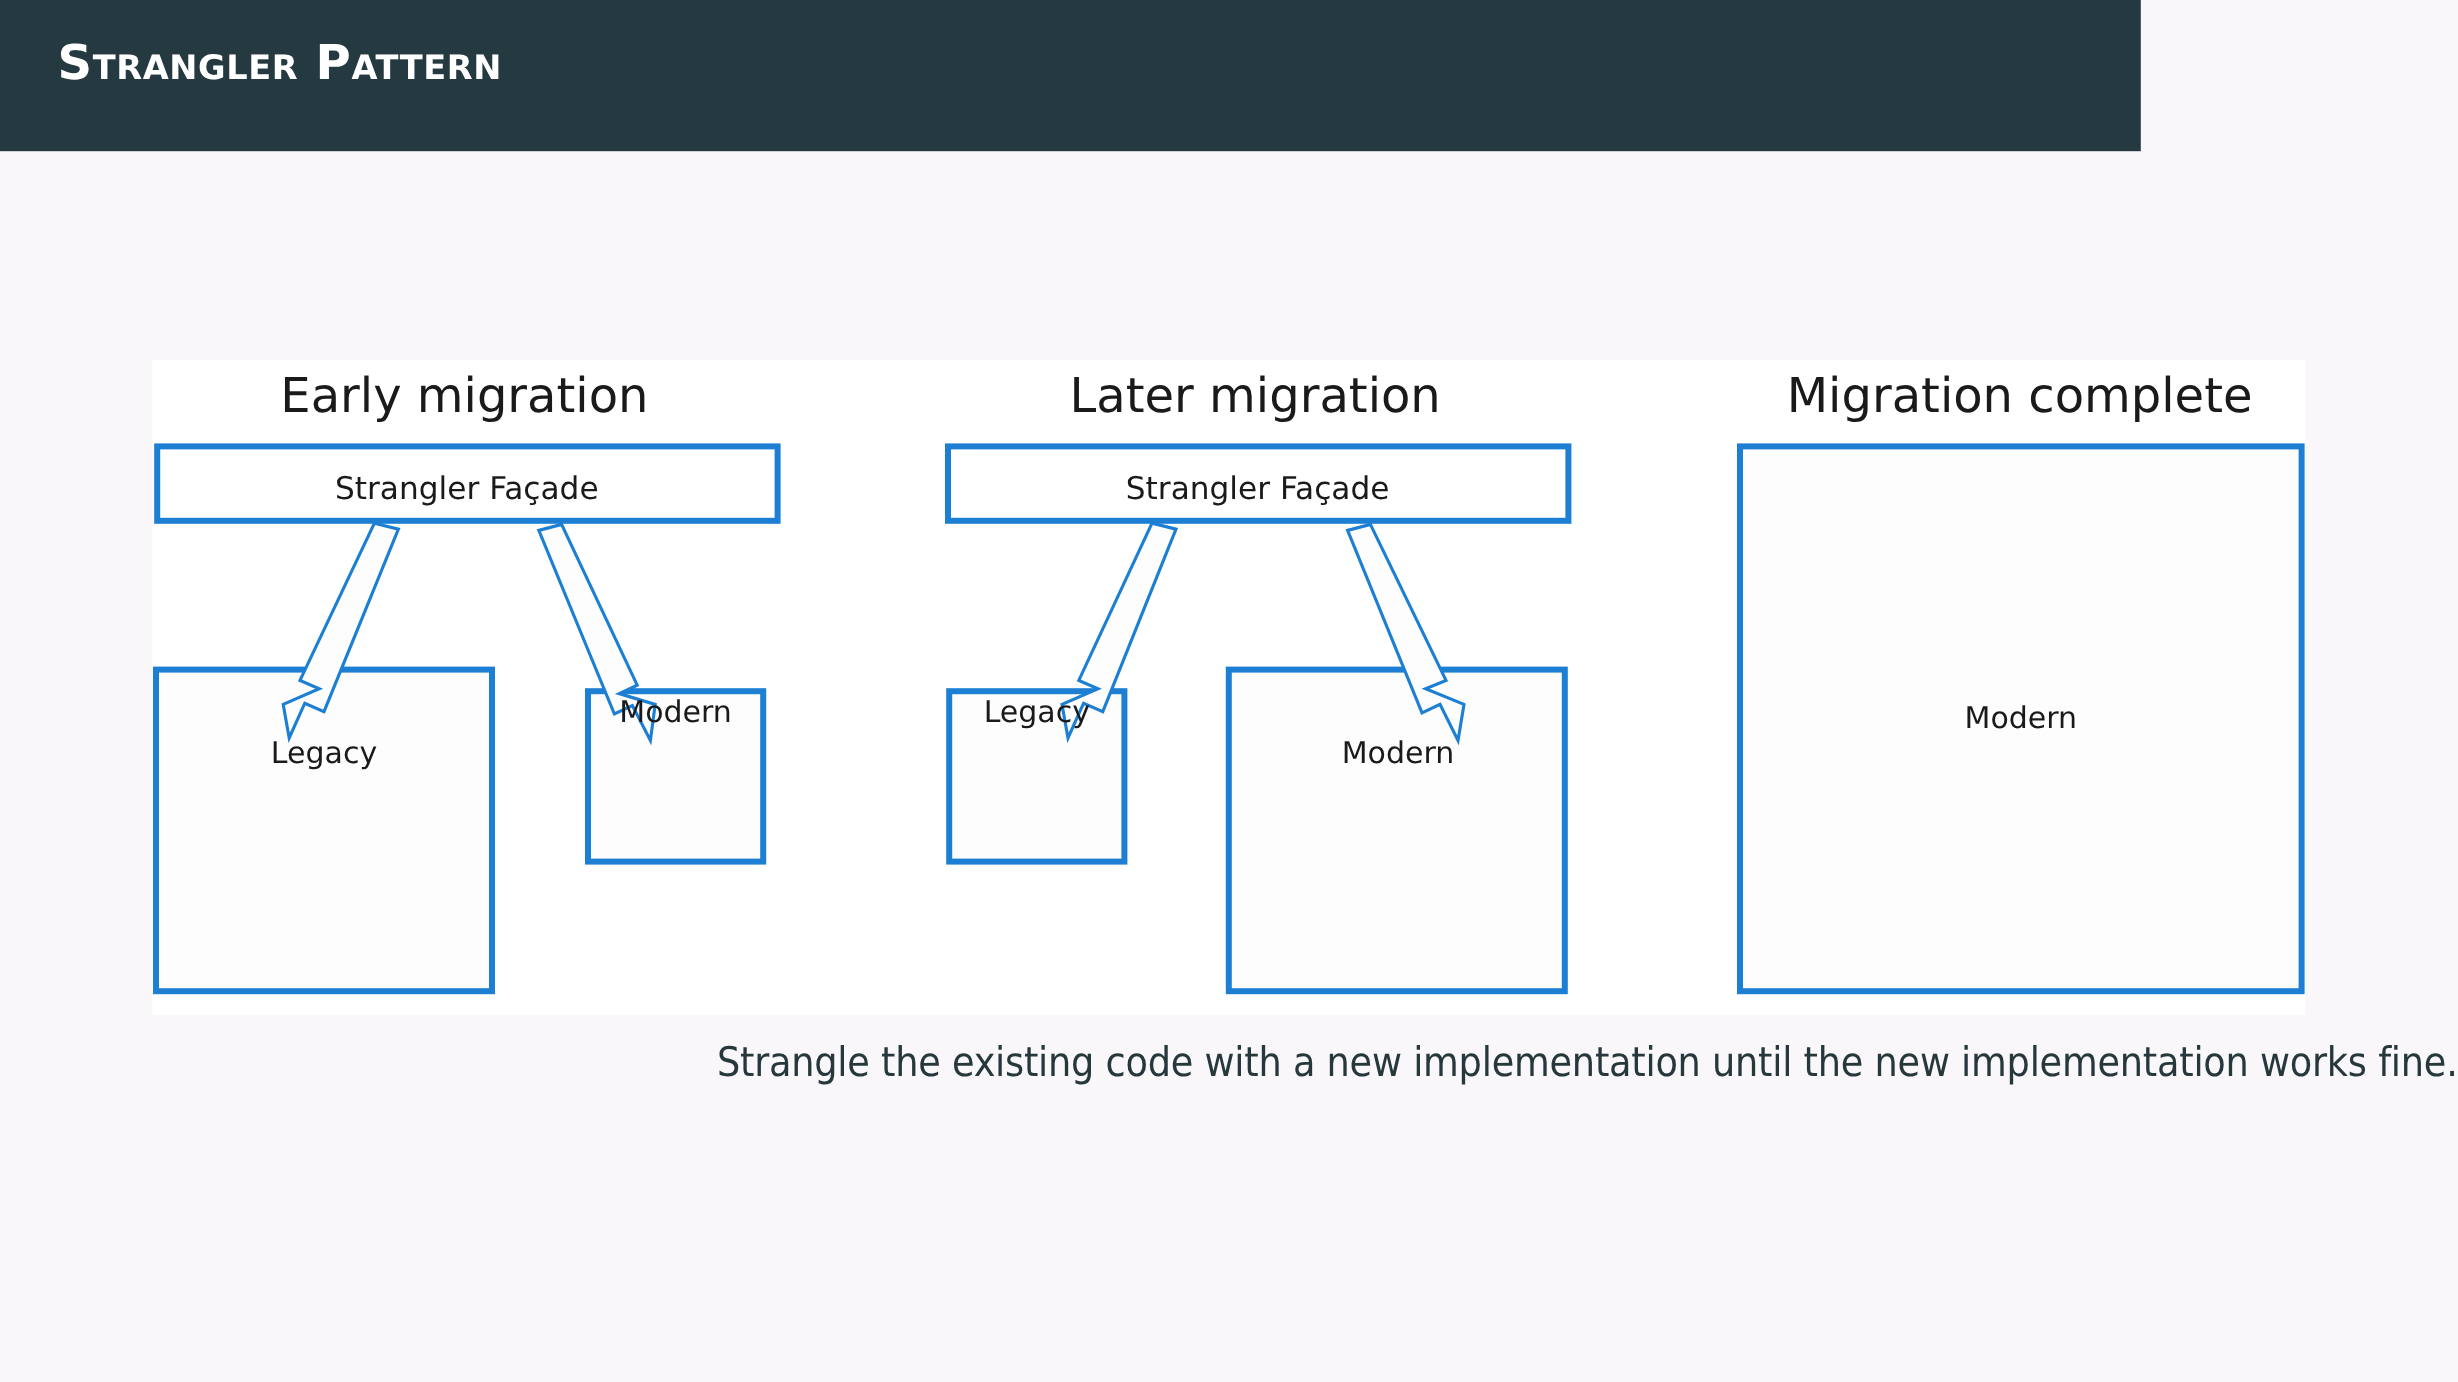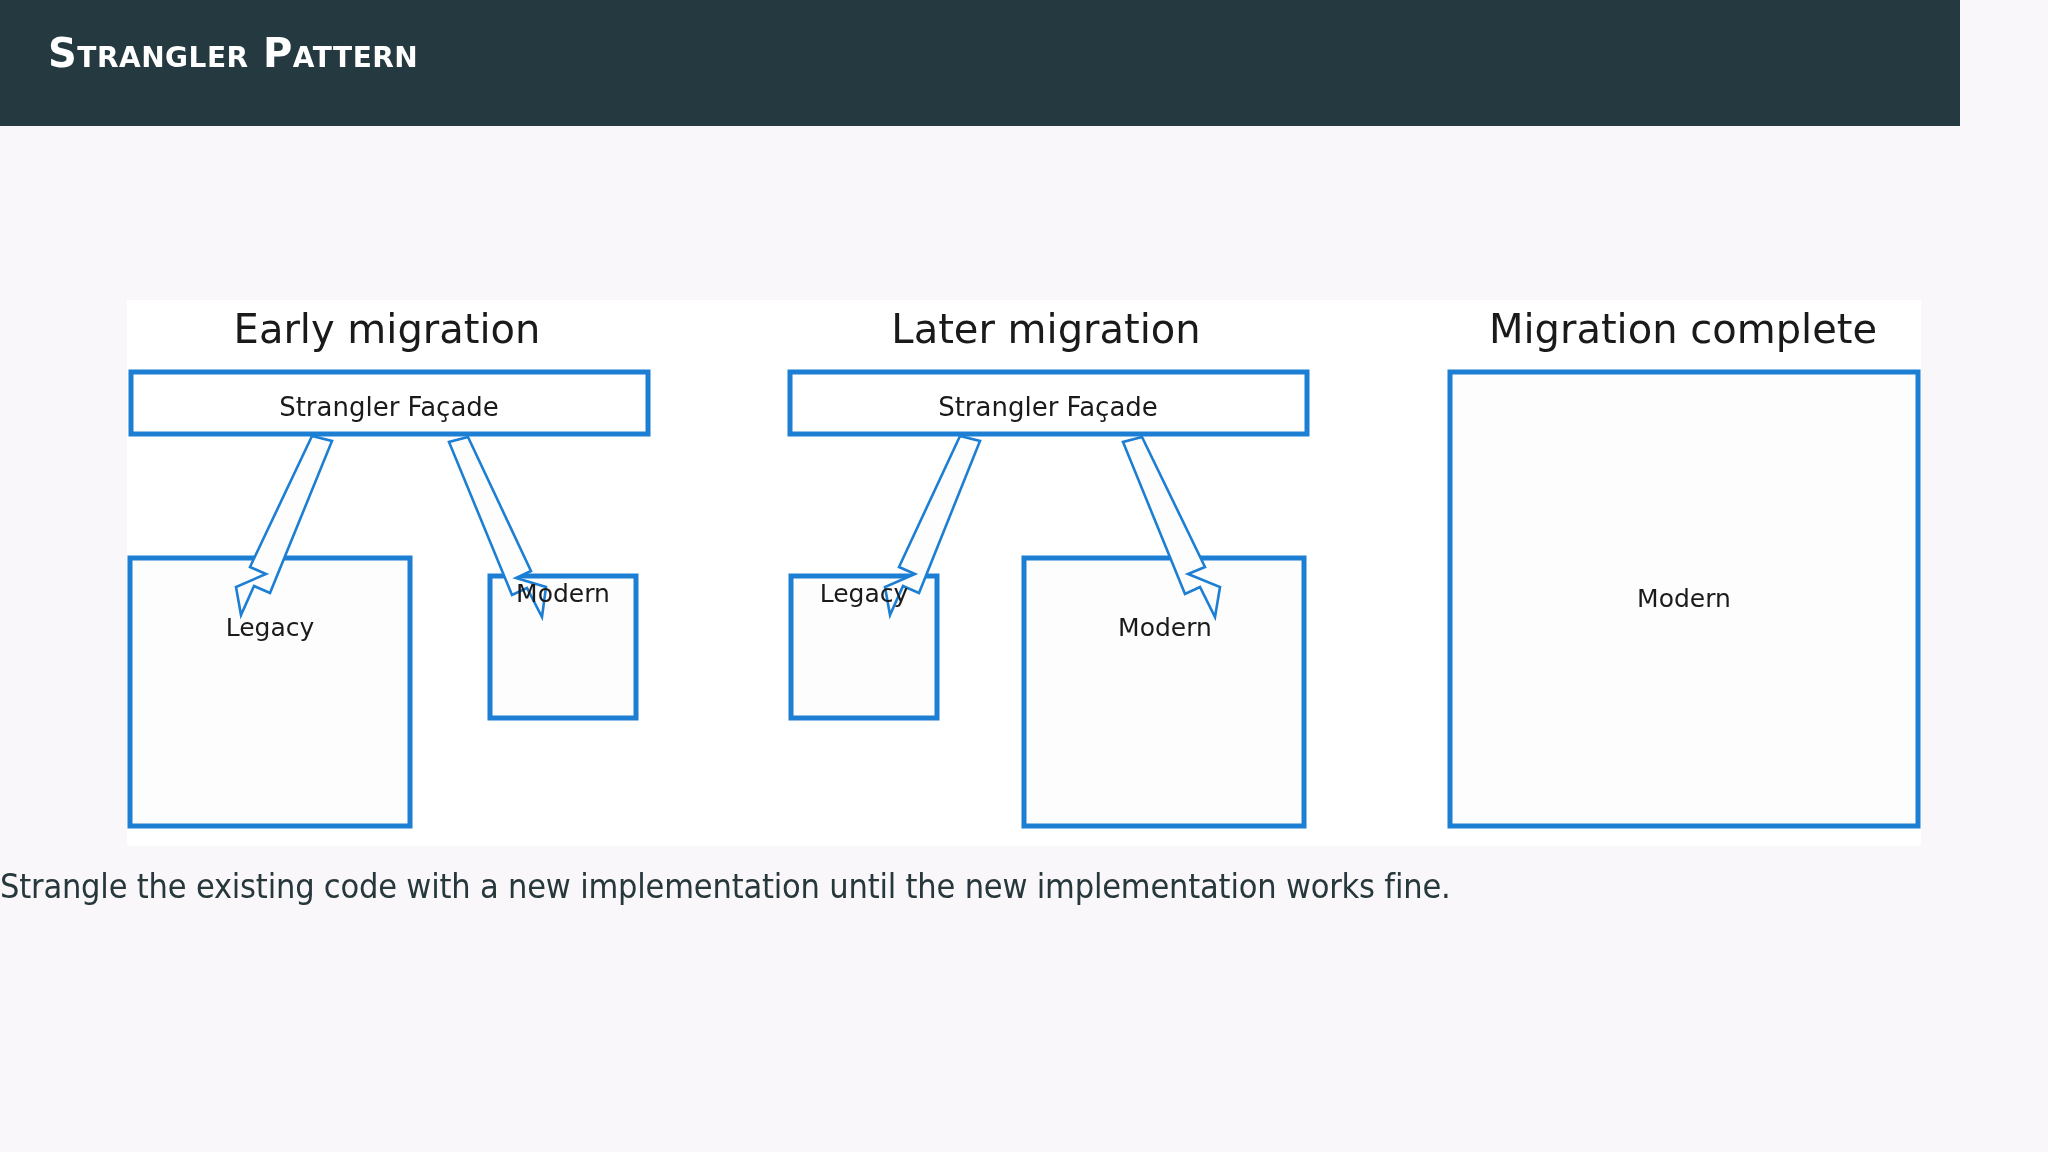--- a/index.html
+++ b/index.html
@@ -10,21 +10,21 @@
     background: #f9f7fa;
     font-family: "DejaVu Sans", sans-serif;
     overflow: hidden;
     position: relative;
   }
 
   
   .header-bar {
     position: absolute;
     left: 0; top: 0;
-    width: 1960px; height: 126px;
+    width: 1784px; height: 126px;
     background: #243a40;
   }
   .header-title {
     position: absolute;
     left: 48px; top: 30px;
     color: #ffffff;
     font-family: "DejaVu Sans", sans-serif;
     font-size: 40px;
     font-weight: 700;
     font-variant: small-caps;
@@ -80,21 +80,21 @@
     stroke: #1c7fd3;
     stroke-width: 2.6;
     stroke-linejoin: miter;
   }
 
   
   .caption {
     position: absolute;
     left: 0; top: 866px;
     width: 2048px;
-    text-align: left;
+    text-align: right;
     font-family: "DejaVu Sans Condensed", "DejaVu Sans", sans-serif;
     font-size: 34px;
     color: #27383c;
     white-space: nowrap;
     letter-spacing: -0.2px;
   }
 </style>
 </head>
 <body>
 

